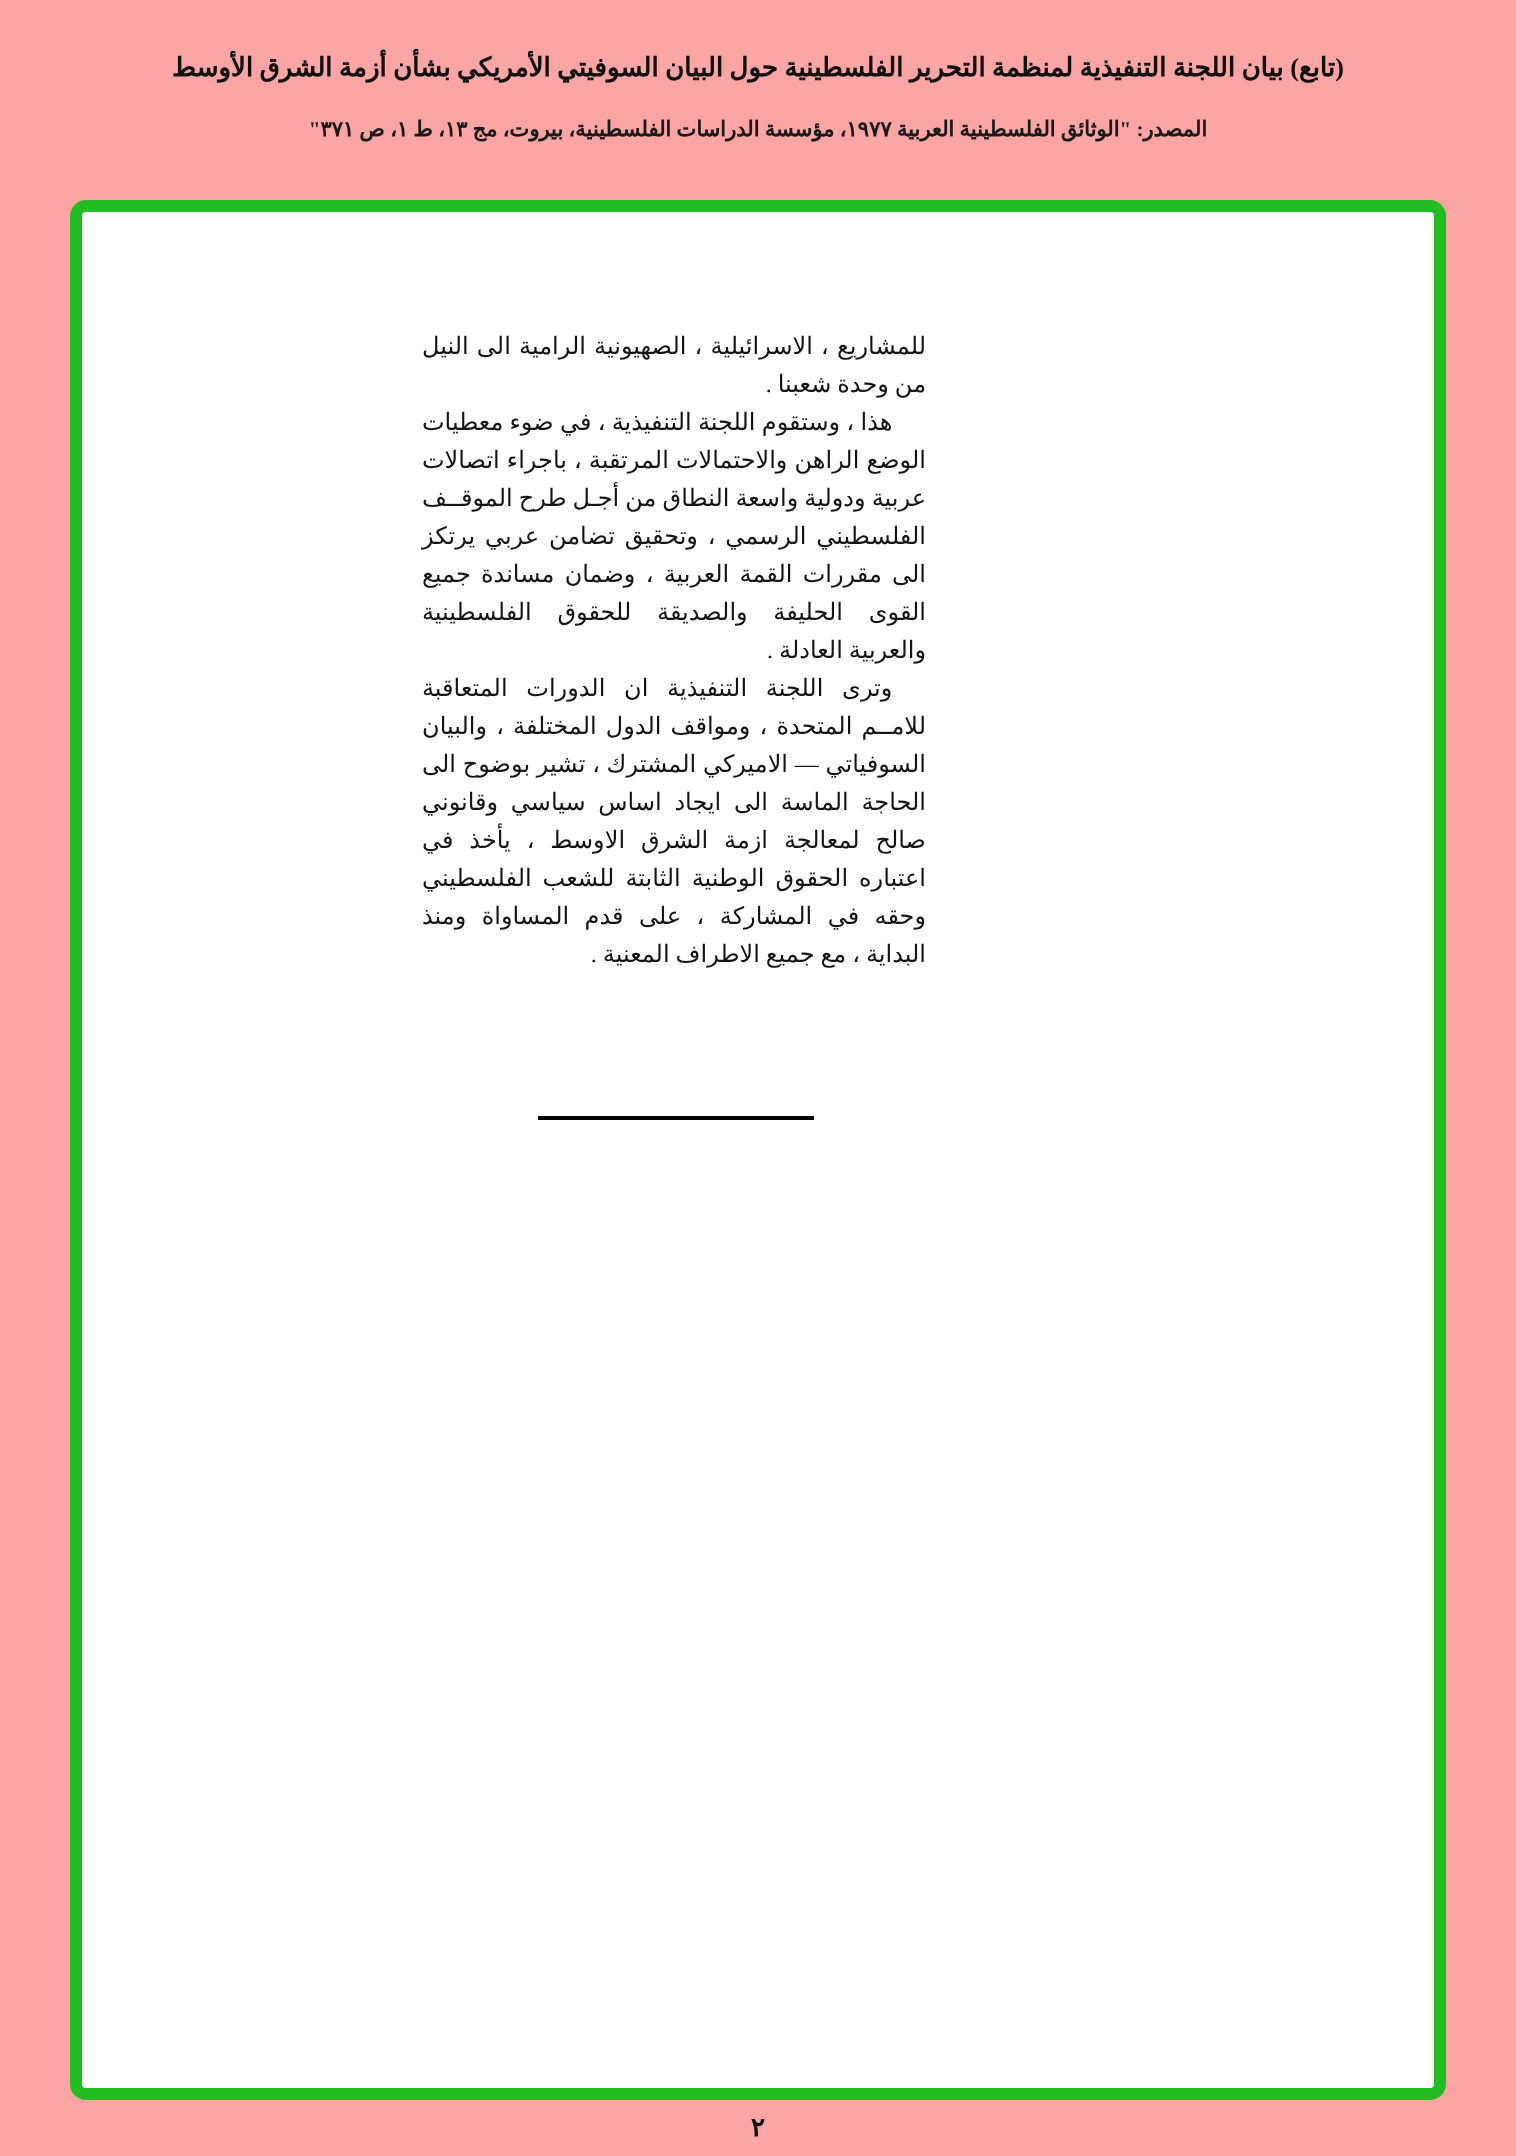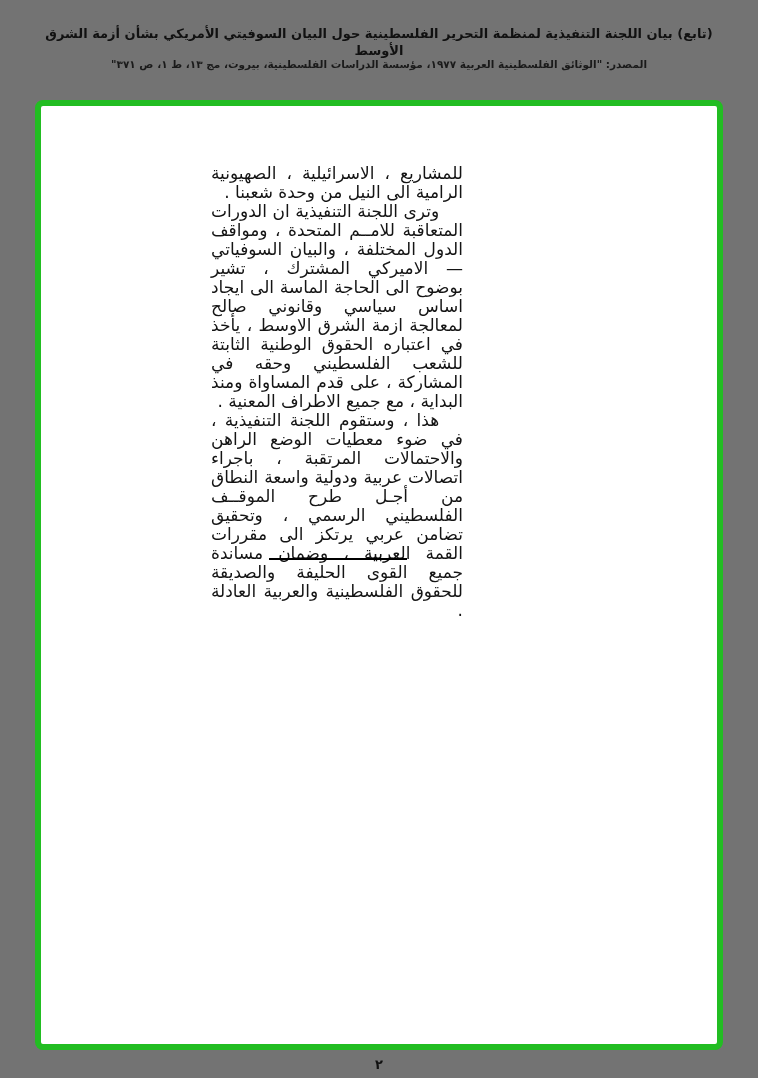--- a/index.html
+++ b/index.html
@@ -5,22 +5,23 @@
   html, body {
     margin: 0;
     padding: 0;
     background: #ffffff;
     font-family: "DejaVu Sans", sans-serif;
   }
   .page {
     position: relative;
     width: 758px;
     height: 1078px;
-    background: #737373;
+    background: #fca5a5;
     overflow: hidden;
+    font-family: Liberation Serif, serif;
   }
   .doc-header {
     position: absolute;
     top: 26px;
     left: 40px;
     right: 40px;
     text-align: center;
     direction: rtl;
     font-size: 13px;
     font-weight: bold;
@@ -48,21 +49,21 @@
     border-radius: 8px;
     background: #ffffff;
   }
   .text-column {
     position: absolute;
     top: 58px;
     left: 170px;
     width: 252px;
     direction: rtl;
     text-align: justify;
-    font-size: 17px;
+    font-size: 12px;
     line-height: 19px;
     color: #141414;
     font-weight: 500;
   }
   .text-column p {
     margin: 0;
     text-align: justify;
   }
   .text-column p.indented {
     text-indent: 1.4em;
@@ -95,22 +96,22 @@
 <div class="page">
 
   <div class="doc-header">(تابع) بيان اللجنة التنفيذية لمنظمة التحرير الفلسطينية حول البيان السوفيتي الأمريكي بشأن أزمة الشرق الأوسط</div>
 
   <div class="doc-source">المصدر:  "الوثائق الفلسطينية العربية ١٩٧٧، مؤسسة الدراسات الفلسطينية، بيروت، مج ١٣، ط ١، ص ٣٧١"</div>
 
   <div class="document-frame" style="border-color: rgb(34, 189, 34);">
 
     <div class="text-column">
       <p>للمشاريع ، الاسرائيلية ، الصهيونية الرامية الى النيل من وحدة شعبنا .</p>
+      <p class="indented">هذا ، وستقوم اللجنة التنفيذية ، في ضوء معطيات الوضع الراهن والاحتمالات المرتقبة ، باجراء اتصالات عربية ودولية واسعة النطاق من أجـل طرح الموقــف الفلسطيني الرسمي ، وتحقيق تضامن عربي يرتكز الى مقررات القمة العربية ، وضمان مساندة جميع القوى الحليفة والصديقة للحقوق الفلسطينية والعربية العادلة .</p>
       <p class="indented">وترى اللجنة التنفيذية ان الدورات المتعاقبة للامــم المتحدة ، ومواقف الدول المختلفة ، والبيان السوفياتي — الاميركي المشترك ، تشير بوضوح الى الحاجة الماسة الى ايجاد اساس سياسي وقانوني صالح لمعالجة ازمة الشرق الاوسط ، يأخذ في اعتباره الحقوق الوطنية الثابتة للشعب الفلسطيني وحقه في المشاركة ، على قدم المساواة ومنذ البداية ، مع جميع الاطراف المعنية .</p>
-      <p class="indented">هذا ، وستقوم اللجنة التنفيذية ، في ضوء معطيات الوضع الراهن والاحتمالات المرتقبة ، باجراء اتصالات عربية ودولية واسعة النطاق من أجـل طرح الموقــف الفلسطيني الرسمي ، وتحقيق تضامن عربي يرتكز الى مقررات القمة العربية ، وضمان مساندة جميع القوى الحليفة والصديقة للحقوق الفلسطينية والعربية العادلة .</p>
     </div>
 
     <hr class="divider">
 
   </div>
 
   <div class="page-number">٢</div>
 
 </div>
 

